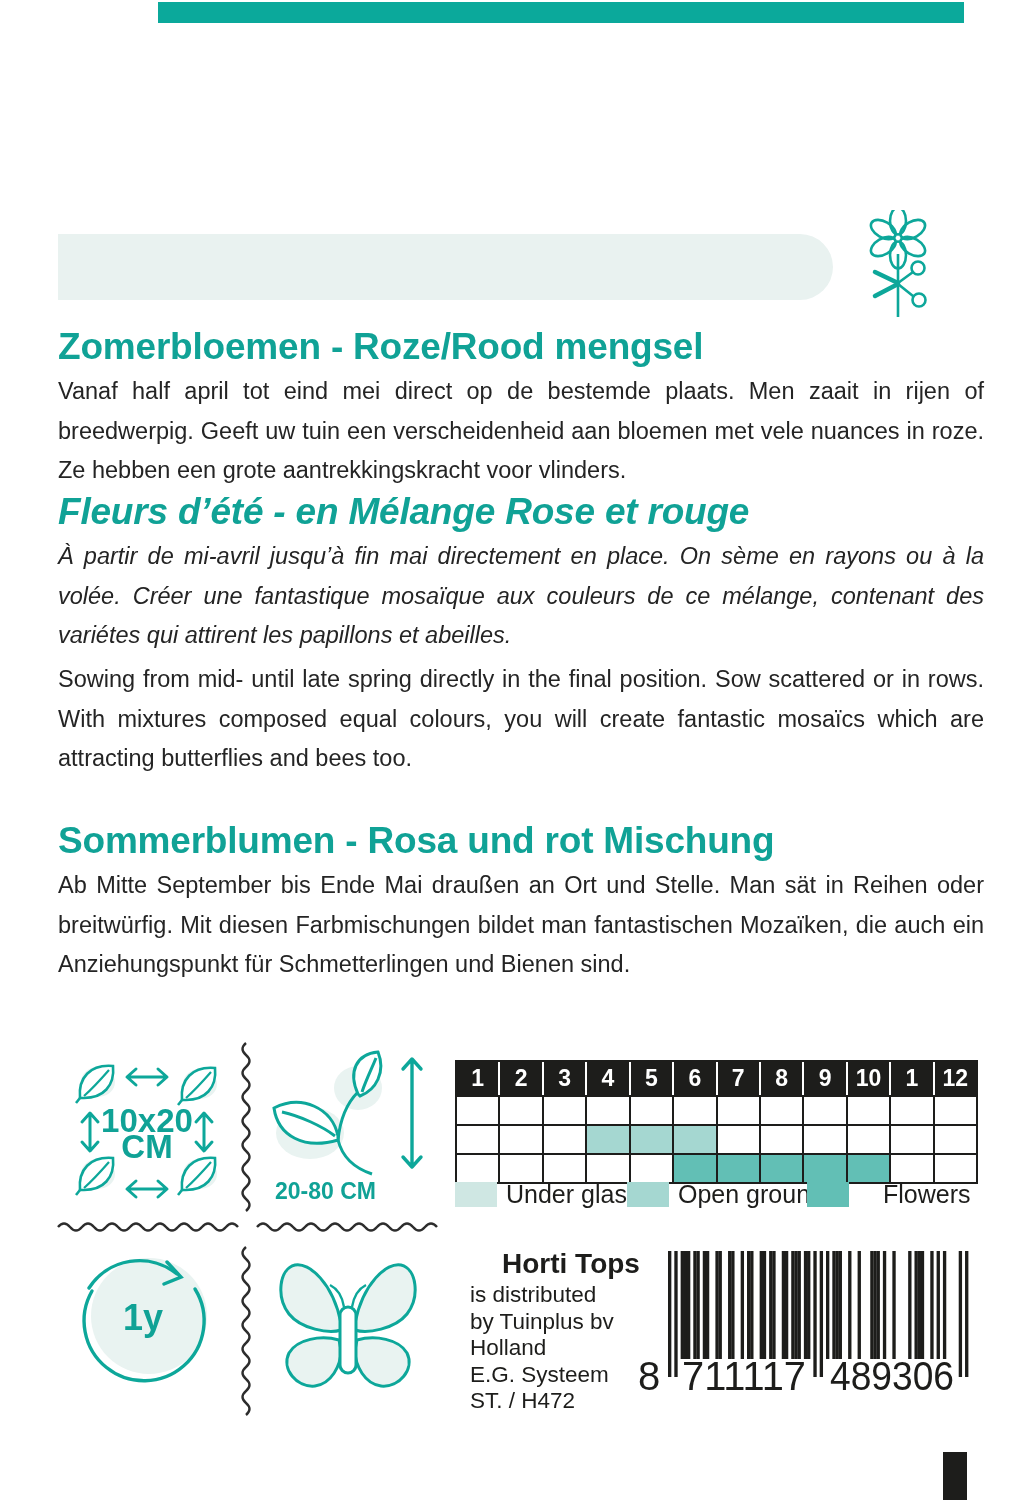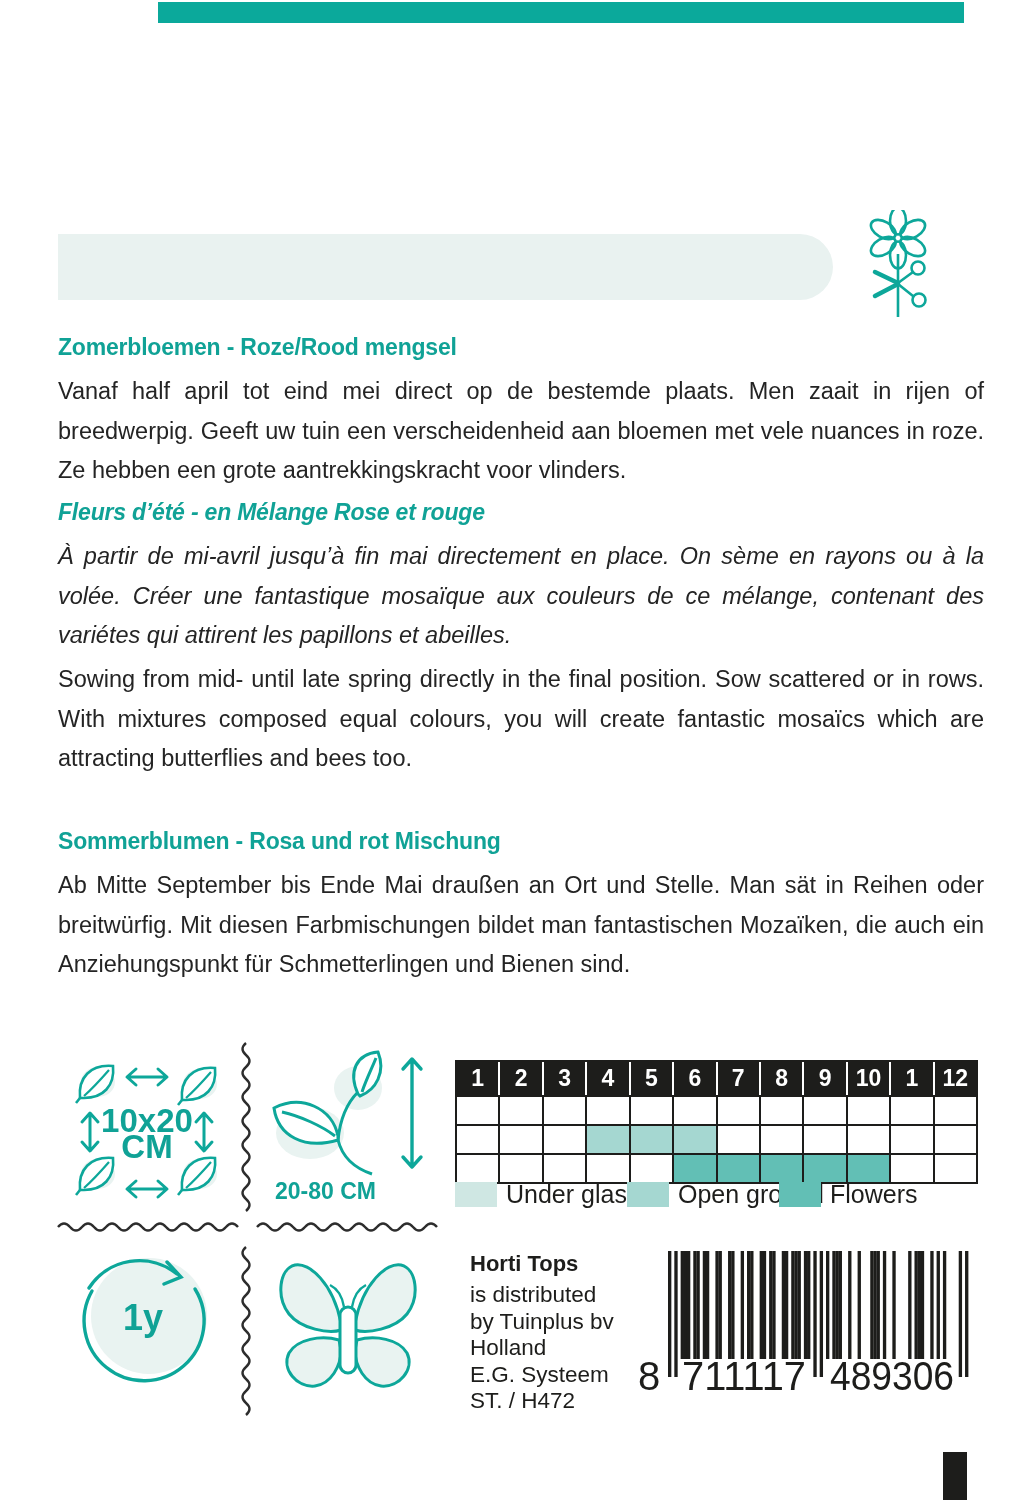--- a/index.html
+++ b/index.html
@@ -9,21 +9,21 @@
 
   
   #top-bar{left:158px;top:2px;width:806px;height:21px;background:#0ba99b;}
 
   
   #color-band{left:58px;top:234px;width:775px;height:66px;background:#e9f2f0;
               border-radius:0 33px 33px 0;}
 
   
   .sec{position:absolute;left:58px;width:926px;}
-  .sec h2{margin:0 0 8px 0;font-size:23px;line-height:34px;color:#10a296;font-weight:bold;letter-spacing:-0.2px;}
+  .sec h2{margin:0 0 8px 0;font-size:37px;line-height:34px;color:#10a296;font-weight:bold;letter-spacing:-0.2px;}
   .sec p{margin:0;font-size:23.5px;line-height:39.5px;color:#242424;text-align:justify;}
 
   
   .teal-label{color:#10a296;font-weight:bold;}
   #spacing-label{left:62px;top:1108px;width:170px;text-align:center;font-size:33px;line-height:26px;}
   #height-label{left:275px;top:1178px;width:170px;font-size:23px;}
   #annual-label{left:70px;top:1248px;width:146px;height:140px;display:flex;align-items:center;justify-content:center;font-size:36px;}
 
   
   #calendar{left:455px;top:1060px;width:523px;}
@@ -36,21 +36,21 @@
   .cal-cell{flex:1;border-left:2px solid #1d1d1b;background:#fff;}
   .cal-cell:first-child{border-left:none;}
 
   #calendar-legend{left:455px;top:1180px;width:545px;height:28px;}
   .leg{position:absolute;display:flex;align-items:center;top:0;}
   .leg .sw{width:42px;height:25px;margin-right:9px;}
   .leg .lb{font-size:25px;color:#1d1d1b;white-space:nowrap;}
 
   
   #distributor{left:470px;top:1249px;font-size:22.5px;line-height:26.5px;}
-  #distributor .dn{font-size:22px;font-weight:bold;line-height:30px;margin-bottom:3px;}
+  #distributor .dn{font-size:28px;font-weight:bold;line-height:30px;margin-bottom:3px;margin-left:32px;}
 
   
   #barcode{left:636px;top:1251px;}
   #barcode text{fill:#1d1d1b;font-family:"Liberation Sans",sans-serif;font-size:40px;}
   #barcode rect{fill:#1d1d1b;}
 
   #corner-mark{left:943px;top:1452px;width:24px;height:48px;background:#1d1d1b;}
 
   svg.icon{display:block;}
 </style>
@@ -254,21 +254,21 @@
 </div>
 <div class="abs" id="calendar-legend">
     <div class="leg" style="left: 0px;">
       <div class="sw" style="background: rgb(207, 231, 227);"></div>
       <span class="lb">Under glass</span>
     </div>
     <div class="leg" style="left: 172px;">
       <div class="sw" style="background: rgb(165, 215, 209);"></div>
       <span class="lb">Open ground</span>
     </div>
-    <div class="leg" style="left: 324px;">
+    <div class="leg" style="left: 352px; gap: 25px;">
       <div class="sw" style="background: rgb(98, 191, 181);"></div>
       <span class="lb">Flowers</span>
     </div>
   </div>
 
 <div class="abs" id="distributor">
   <div class="dn">Horti Tops</div>
   <div>is distributed</div>
   <div>by Tuinplus bv</div>
   <div>Holland</div>

